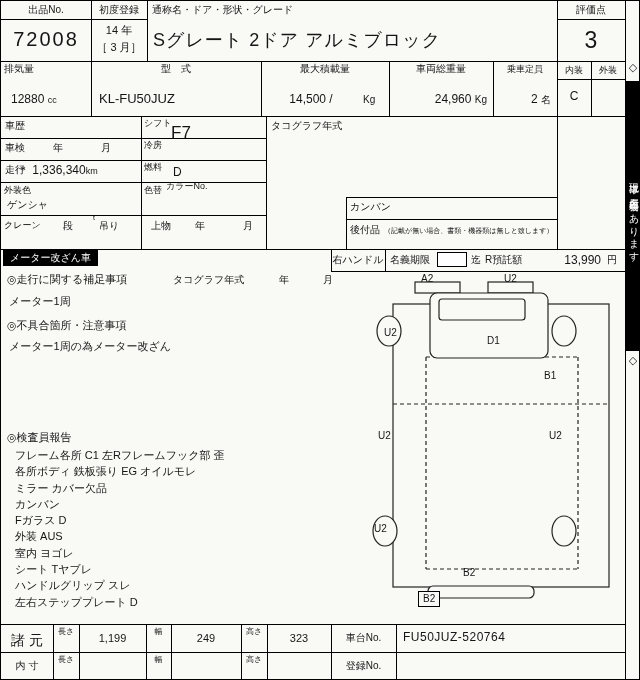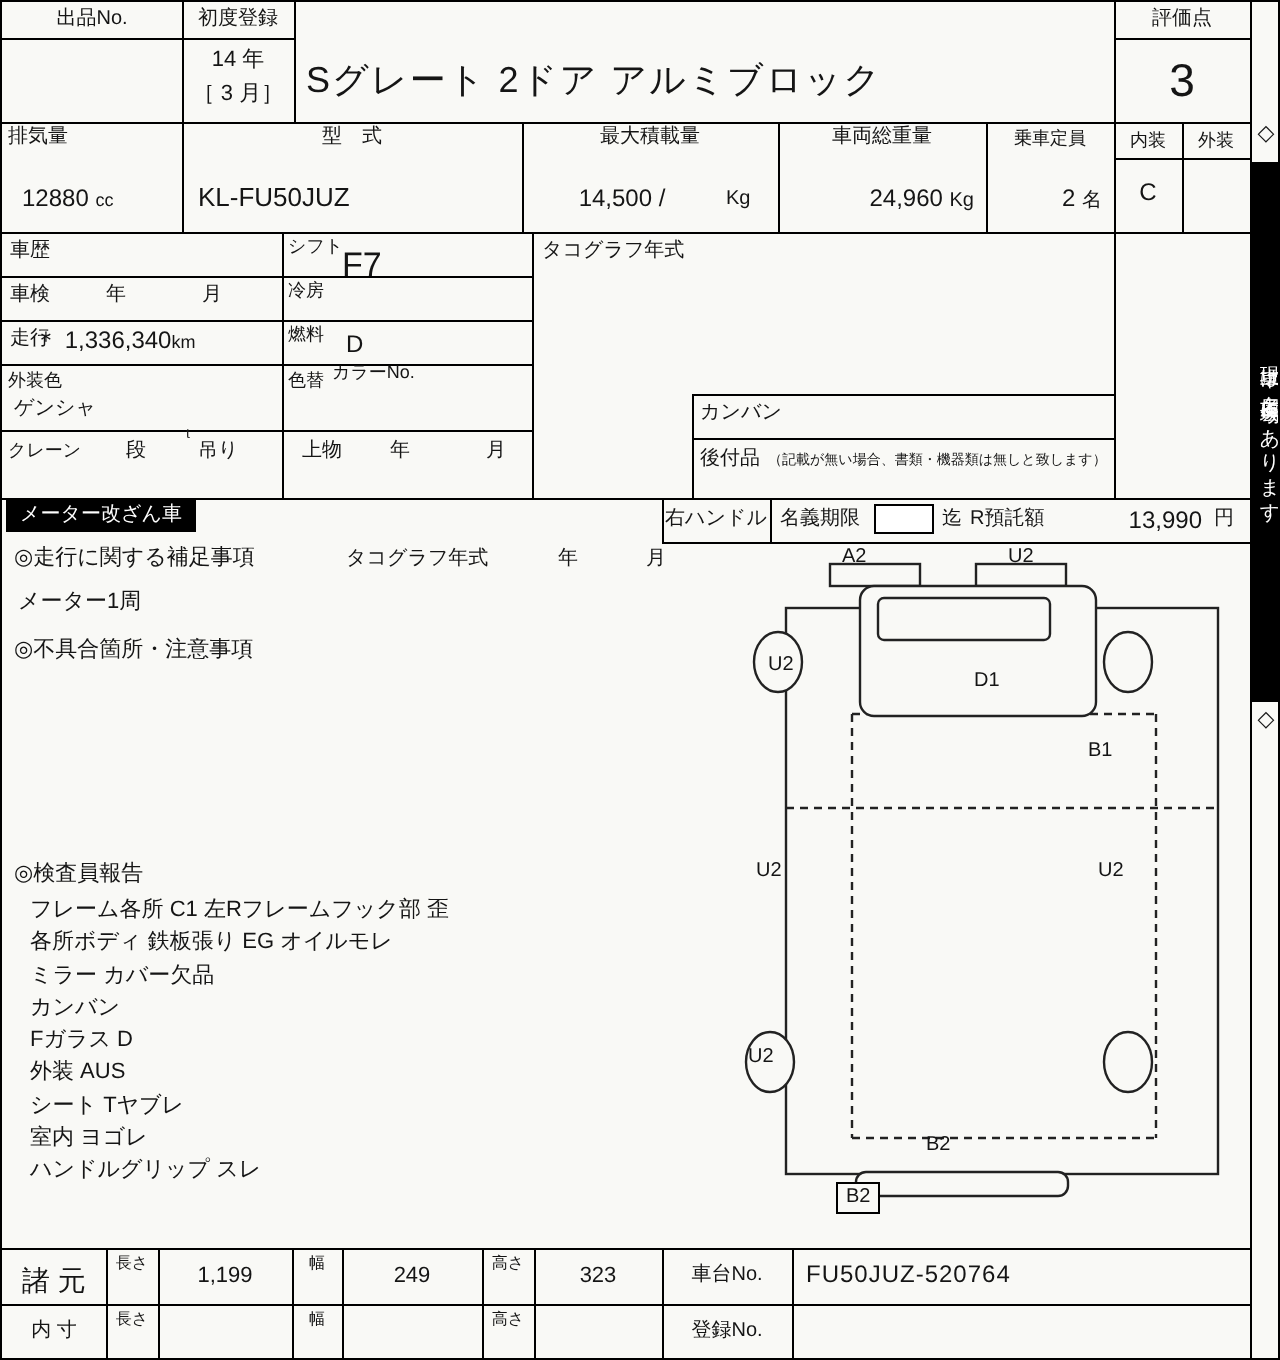--- a/index.html
+++ b/index.html
@@ -56,25 +56,27 @@
   <div class="vl" style="left:52px;top:623px;height:56px"></div>
   <div class="vl" style="left:78px;top:623px;height:56px"></div>
   <div class="vl" style="left:145px;top:623px;height:56px"></div>
   <div class="vl" style="left:170px;top:623px;height:56px"></div>
   <div class="vl" style="left:240px;top:623px;height:56px"></div>
   <div class="vl" style="left:266px;top:623px;height:56px"></div>
   <div class="vl" style="left:330px;top:623px;height:56px"></div>
   <div class="vl" style="left:395px;top:623px;height:56px"></div>
 
   <div class="tx c" style="left:0;top:3px;width:90px;font-size:10px">出品No.</div>
+  <div class="tx c" style="left:0;top:26px;width:90px;font-size:20px;letter-spacing:2px">72008</div>
 
   <div class="tx c" style="left:90px;top:3px;width:56px;font-size:10px">初度登録</div>
   <div class="tx c" style="left:90px;top:23px;width:56px;font-size:11px">14 年</div>
   <div class="tx c" style="left:90px;top:40px;width:56px;font-size:11px">［ 3 月］</div>
 
+  <div class="tx" style="left:151px;top:3px;font-size:10px">通称名・ドア・形状・グレード</div>
   <div class="tx" style="left:152px;top:28px;font-size:18px;letter-spacing:1px">Sグレート 2ドア アルミブロック</div>
 
   <div class="tx c" style="left:556px;top:3px;width:68px;font-size:10px">評価点</div>
   <div class="tx c" style="left:556px;top:25px;width:68px;font-size:23px">3</div>
 
   <div class="tx" style="left:3px;top:62px;font-size:10px">排気量</div>
   <div class="tx" style="left:10px;top:91px;font-size:12px"><span>12880</span> <span style="font-size:9px">cc</span></div>
 
   <div class="tx c" style="left:90px;top:62px;width:170px;font-size:10px">型　式</div>
   <div class="tx" style="left:98px;top:90px;font-size:13px">KL-FU50JUZ</div>
@@ -132,32 +134,34 @@
   <div class="tx" style="left:484px;top:253px;font-size:10px">R預託額</div>
   <div class="tx r" style="left:545px;top:252px;width:55px;font-size:12px">13,990</div>
   <div class="tx" style="left:606px;top:253px;font-size:10px">円</div>
 
   <div class="tx" style="left:6px;top:272px;font-size:11px">◎走行に関する補足事項</div>
   <div class="tx" style="left:172px;top:273px;font-size:10px">タコグラフ年式</div>
   <div class="tx" style="left:278px;top:273px;font-size:10px;letter-spacing:12px">年　月</div>
   <div class="tx" style="left:8px;top:294px;font-size:11px">メーター1周</div>
 
   <div class="tx" style="left:6px;top:318px;font-size:11px">◎不具合箇所・注意事項</div>
+  <div class="tx" style="left:8px;top:339px;font-size:11px">メーター1周の為メーター改ざん</div>
 
   <div class="tx" style="left:6px;top:430px;font-size:11px">◎検査員報告</div>
   <div class="tx" style="left:14px;top:446px;font-size:11px;line-height:16.3px;white-space:normal;width:340px">
     <div>フレーム各所 C1 左Rフレームフック部 歪</div>
     <div>各所ボディ 鉄板張り EG オイルモレ</div>
     <div>ミラー カバー欠品</div>
     <div>カンバン</div>
     <div>Fガラス D</div>
     <div>外装 AUS</div>
+    <div>室内 ヨゴレ</div>
     <div>シート Tヤブレ</div>
-    <div>室内 ヨゴレ</div>
     <div>ハンドルグリップ スレ</div>
+    <div>左右ステッププレート D</div>
   </div>
 
   <svg style="position:absolute;left:365px;top:263px" width="259" height="360" viewBox="0 0 259 360">
     <g fill="none" stroke="#222" stroke-width="1.2">
       <rect x="27" y="40" width="216" height="283" fill="#f9f9f6"></rect>
       <line x1="60" y1="93" x2="60" y2="305" stroke-dasharray="4,3"></line>
       <line x1="212" y1="93" x2="212" y2="305" stroke-dasharray="4,3"></line>
       <line x1="27" y1="140" x2="243" y2="140" stroke-dasharray="4,3"></line>
       <line x1="60" y1="93" x2="212" y2="93" stroke-dasharray="4,3"></line>
       <line x1="60" y1="305" x2="212" y2="305" stroke-dasharray="4,3"></line>

